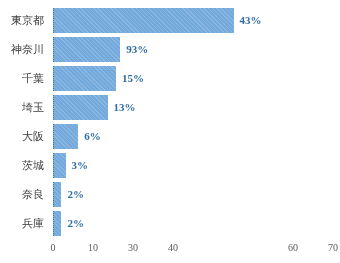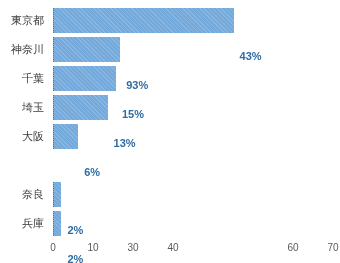--- a/index.html
+++ b/index.html
@@ -11,20 +11,21 @@
     width: 340px;
     height: 263px;
     font-family: "Liberation Sans", sans-serif;
     overflow: hidden;
   }
   #chart-root {
     position: relative;
     width: 340px;
     height: 263px;
     background: #ffffff;
+    font-family: Liberation Serif, serif;
   }
   
   #plot-area {
     position: absolute;
     left: 0;
     top: 0;
     width: 340px;
     height: 238px;
   }
   .bar-row {
@@ -69,21 +70,20 @@
   }
   .bar-value {
     position: absolute;
     top: 0;
     height: 25px;
     line-height: 25px;
     font-size: 11px;
     font-weight: bold;
     color: #2e6ca4;
     white-space: nowrap;
-    margin-top: 36px;
   }
   
   #x-axis {
     position: absolute;
     left: 0;
     top: 240px;
     width: 340px;
     height: 20px;
   }
   .tick-label {
@@ -138,20 +138,27 @@
     </div>
 
     <div class="bar-row" style="top:124px">
       <div class="cat-label">大阪</div>
       <div class="bar-wrap">
         <div class="bar" style="width:25.2px"></div>
         <div class="bar-value" style="left:31.2px">6%</div>
       </div>
     </div>
 
+    <div class="bar-row" style="top:153px">
+      <div class="cat-label">茨城</div>
+      <div class="bar-wrap">
+        <div class="bar" style="width:12.6px"></div>
+        <div class="bar-value" style="left:18.6px">3%</div>
+      </div>
+    </div>
 
     <div class="bar-row" style="top:182px">
       <div class="cat-label">奈良</div>
       <div class="bar-wrap">
         <div class="bar" style="width:8.4px"></div>
         <div class="bar-value" style="left:14.4px">2%</div>
       </div>
     </div>
 
     <div class="bar-row" style="top:211px">

